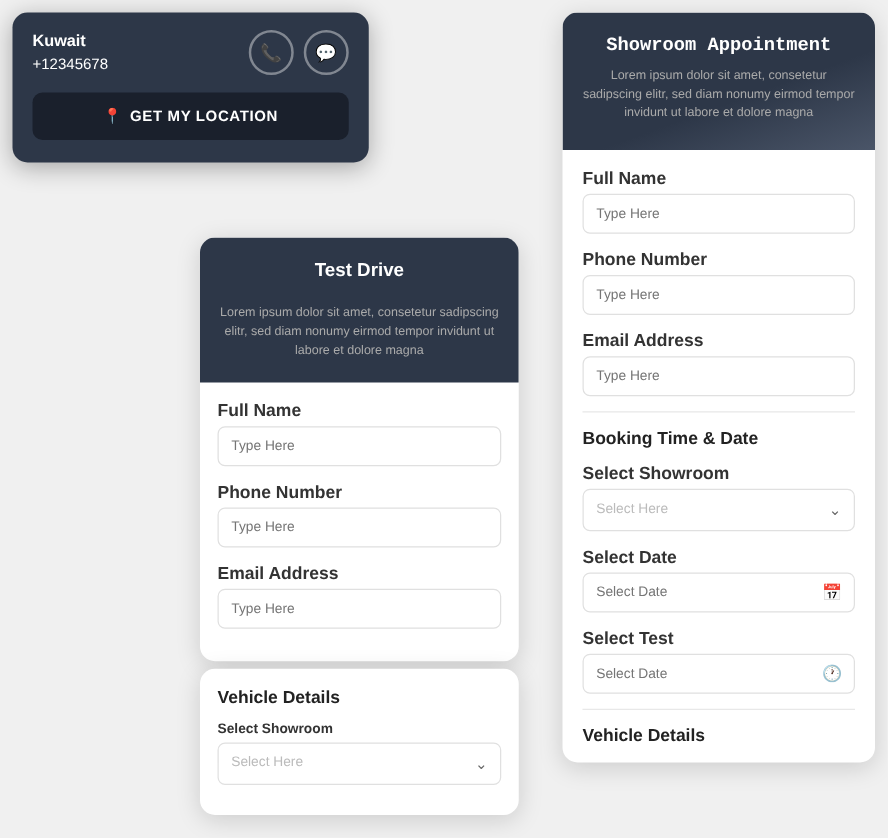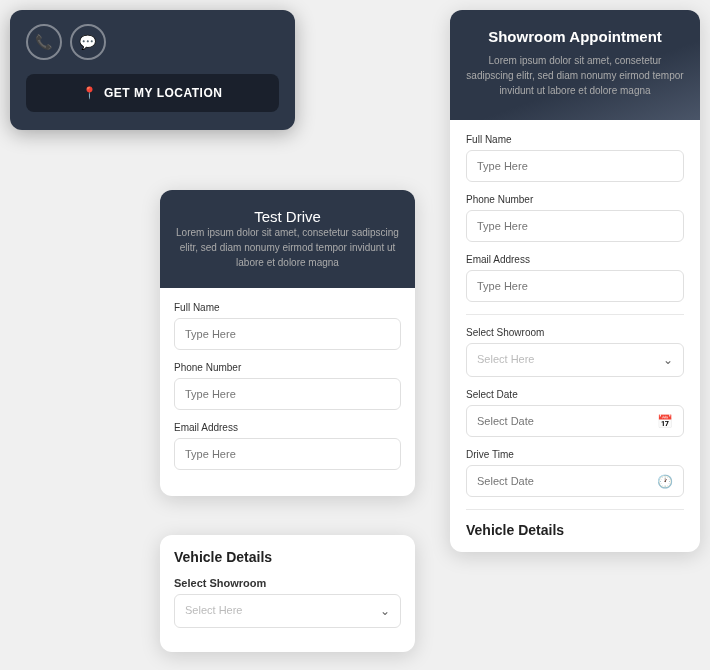--- a/index.html
+++ b/index.html
@@ -101,38 +101,38 @@
       box-shadow: 0 4px 20px rgba(0,0,0,0.15);
     }
     .test-drive-header {
       background: #2d3748;
       padding: 18px 16px;
       text-align: center;
     }
     .test-drive-header h2 {
       color: white;
       font-size: 15px;
-      font-weight: normal;
-      margin-bottom: 0;
+      font-weight: bold;
+      margin-bottom: 18px;
     }
     .test-drive-header p {
       color: #aaa;
       font-size: 10px;
       line-height: 1.5;
     }
     .test-drive-form {
       padding: 14px 14px;
     }
     .form-group {
       margin-bottom: 12px;
     }
     .form-label {
-      font-size: 10px;
+      font-size: 14px;
       color: #333;
-      font-weight: 400;
+      font-weight: 700;
       margin-bottom: 5px;
       display: block;
     }
     .form-input {
       width: 100%;
       padding: 9px 10px;
       border: 1px solid #e0e0e0;
       border-radius: 6px;
       font-size: 11px;
       color: #bbb;
@@ -198,20 +198,21 @@
     .showroom-header {
       background: linear-gradient(160deg, #2d3748 60%, #4a5568 100%);
       padding: 18px 16px 22px;
       text-align: center;
     }
     .showroom-header h2 {
       color: white;
       font-size: 15px;
       font-weight: bold;
       margin-bottom: 8px;
+      font-family: Liberation Mono, monospace;
     }
     .showroom-header p {
       color: #aaa;
       font-size: 10px;
       line-height: 1.5;
     }
     .showroom-form {
       padding: 14px 16px;
     }
     .booking-section {
@@ -254,20 +255,26 @@
       font-size: 14px;
       font-weight: bold;
       color: #222;
     }
   </style>
 </head>
 <body>
 
 <div class="phone-popup">
   <div class="phone-popup-header">
+    <div>
+      <div class="phone-popup-title">
+        <span>Kuwait</span><br>
+        <span class="number">+12345678</span>
+      </div>
+    </div>
     <div class="phone-icons">
       <button class="phone-icon-btn">
         <span>📞</span>
       </button>
       <button class="phone-icon-btn">
         <span>💬</span>
       </button>
     </div>
   </div>
   <button class="location-btn">
@@ -321,36 +328,37 @@
     <div class="form-group">
       <label class="form-label">Phone Number</label>
       <input class="form-input" type="text" placeholder="Type Here" style="">
     </div>
     <div class="form-group">
       <label class="form-label">Email Address</label>
       <input class="form-input" type="text" placeholder="Type Here" style="">
     </div>
 
     <div class="booking-section">
+      <h3>Booking Time &amp; Date</h3>
       <div class="form-group">
         <label class="form-label">Select Showroom</label>
         <div class="select-input">
           <span>Select Here</span>
           <span class="chevron">⌄</span>
         </div>
       </div>
       <div class="form-group">
         <label class="form-label">Select Date</label>
         <div class="date-input-wrap">
           <input class="date-input" type="text" placeholder="Select Date" style="">
           <span class="icon">📅</span>
         </div>
       </div>
       <div class="form-group">
-        <label class="form-label">Drive Time</label>
+        <label class="form-label">Select Test</label>
         <div class="date-input-wrap">
           <input class="date-input" type="text" placeholder="Select Date" style="">
           <span class="icon">🕐</span>
         </div>
       </div>
     </div>
 
     <div class="showroom-vehicle-section">
       <h3>Vehicle Details</h3>
     </div>

